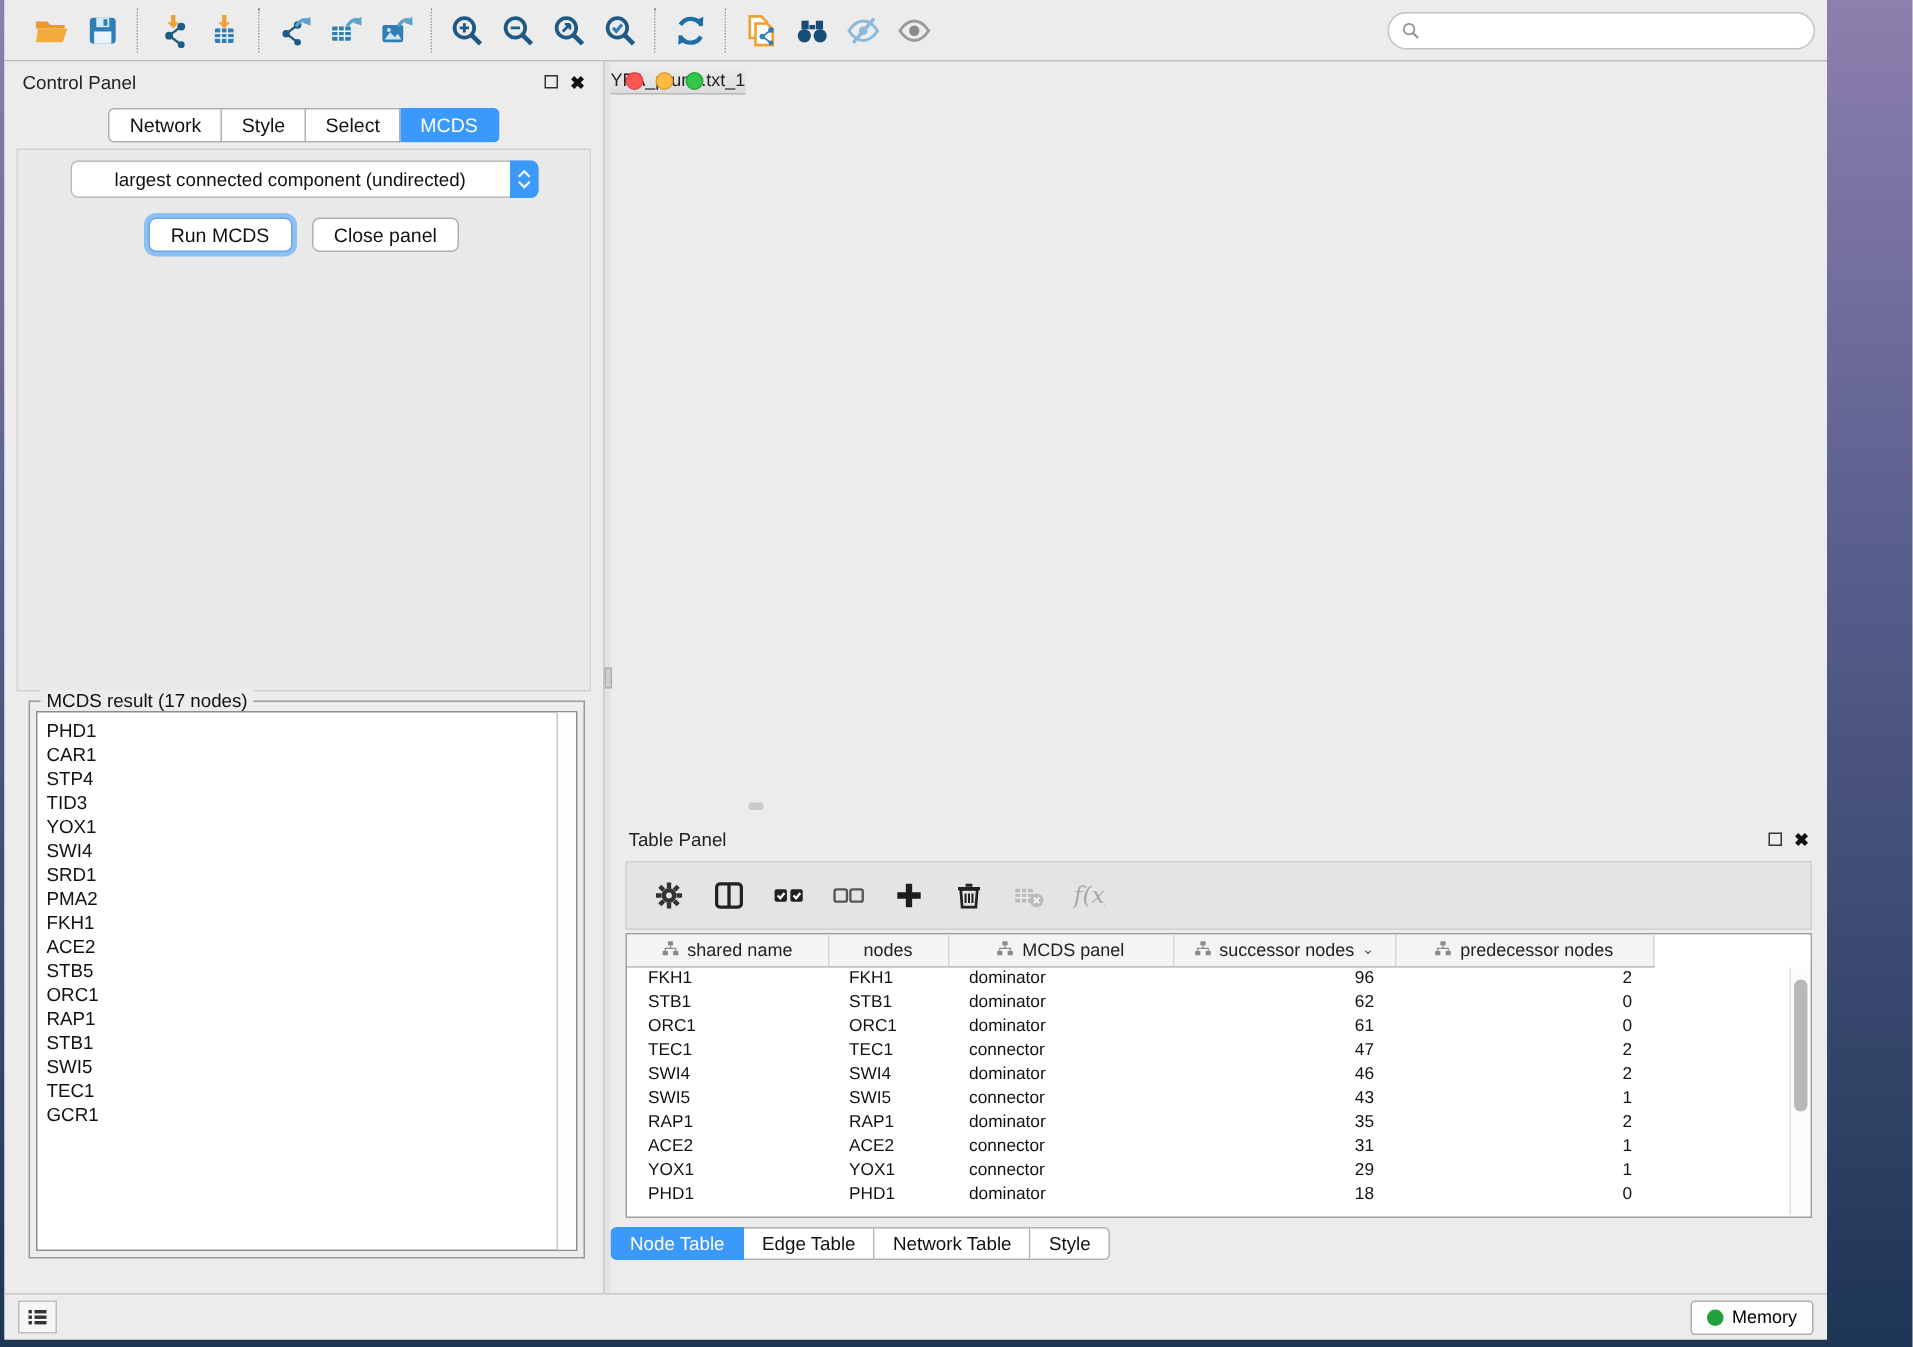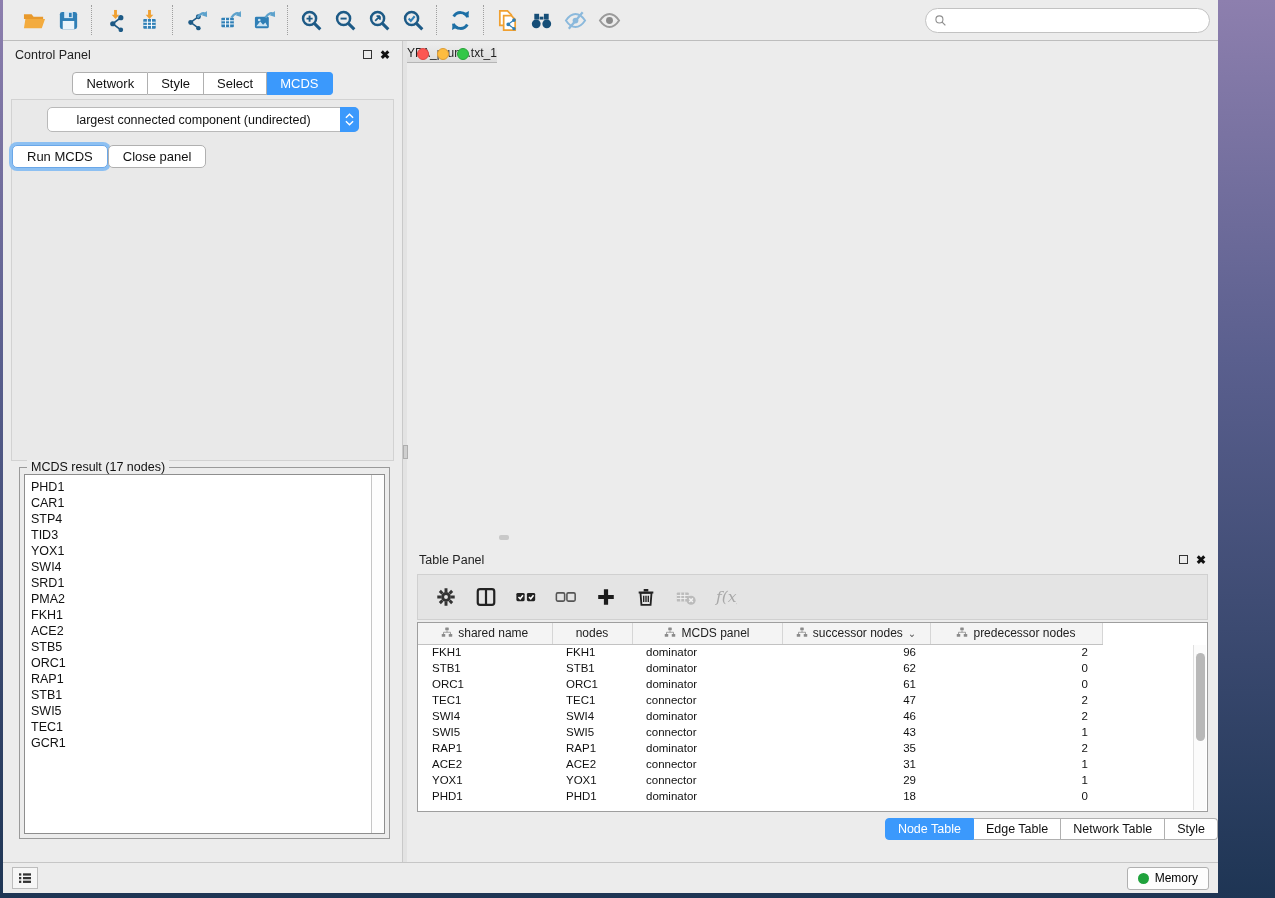--- a/index.html
+++ b/index.html
@@ -43,21 +43,21 @@
   .cp-body { margin:2px 8px 0 8px; height:362px; background:#e9e9e9;
              border:1px solid #d2d2d2; text-align:center; }
   .crit-label { margin-top:16px; font-size:13px; }
   .dd { margin:7px auto 0 auto; width:312px; height:25px; background:#fff; border:1px solid #b9b9b9;
         border-radius:5px; display:flex; align-items:center; cursor:pointer; }
   .dd-value { flex:1; font-size:12.5px; text-align:center; color:#111; }
   .dd-step { width:19px; height:25px; margin:-1px -1px -1px 0; background:#3b99fc;
              border-radius:0 5px 5px 0; display:flex; flex-direction:column; align-items:center;
              justify-content:center; gap:1px; }
   .dd-step svg { width:9px; height:6px; }
-  .btn-row { margin-top:13px; display:flex; }
+  .btn-row { margin-top:13px; display:flex; justify-content:center; gap:13px; }
   .pbtn { background:#fff; border:1px solid #b0b0b0; border-radius:5px; padding:3px 14px;
           font-size:13px; cursor:pointer; color:#111; }
   .pbtn.focused { box-shadow:0 0 0 3px #8dc0f2; border-color:#6aa7e8; }
   .groupbox { margin:6px 12px 0 16px; height:372px; border:1px solid #9a9a9a; position:relative; }
   .gb-legend { position:absolute; top:-8px; left:7px; background:#ececec; padding:0 4px;
                font-size:12.5px; color:#111; }
   .gb-list-wrap { position:absolute; inset:6px 4px 4px 4px; background:#fff;
                   border:1px solid #8e8e8e; display:flex; }
   .gb-list { flex:1; padding:4px 0 0 6px; overflow:hidden; }
   .gb-list div { font-size:12.5px; line-height:16px; color:#111; }
@@ -106,21 +106,21 @@
   .th-inner { display:flex; align-items:center; justify-content:center; gap:5px; padding:0 4px; }
   .th-inner svg { width:12px; height:12px; flex:0 0 auto; }
   .sort-arrow { font-size:10px; color:#555; }
   tbody td { height:16px; font-size:11.5px; color:#111; padding:0 0 0 14px; white-space:nowrap;
              overflow:hidden; }
   tbody td.num { text-align:right; padding:0 14px 0 0; }
   .tb-scroll { position:absolute; top:22px; right:1px; width:13px; bottom:1px;
                background:#fbfbfb; border-left:1px solid #e0e0e0; }
   .tb-thumb { position:absolute; top:8px; left:2px; width:9px; height:88px; background:#b8b8b8;
               border-radius:5px; }
-  .tp-tabs { display:flex; justify-content:flex-end; margin:6px 0 4px 0; }
+  .tp-tabs { display:flex; justify-content:flex-start; margin:6px 0 4px 0; }
   .tp-tabs .seg { font-size:12.5px; padding:3px 12px; }
 
   
   .statusbar { flex:0 0 31px; border-top:1px solid #c6c6c6; background:#ececec; display:flex;
                align-items:center; padding:0 9px; }
   .sb-left-btn { width:26px; height:22px; background:#f6f6f6; border:1px solid #bdbdbd;
                  display:flex; align-items:center; justify-content:center; cursor:pointer; }
   .sb-left-btn svg { width:16px; height:16px; }
   .memory-btn { margin-left:auto; height:23px; background:#fdfdfd; border:1px solid #b0b0b0;
                 border-radius:3px; display:flex; align-items:center; gap:6px; padding:0 10px;

